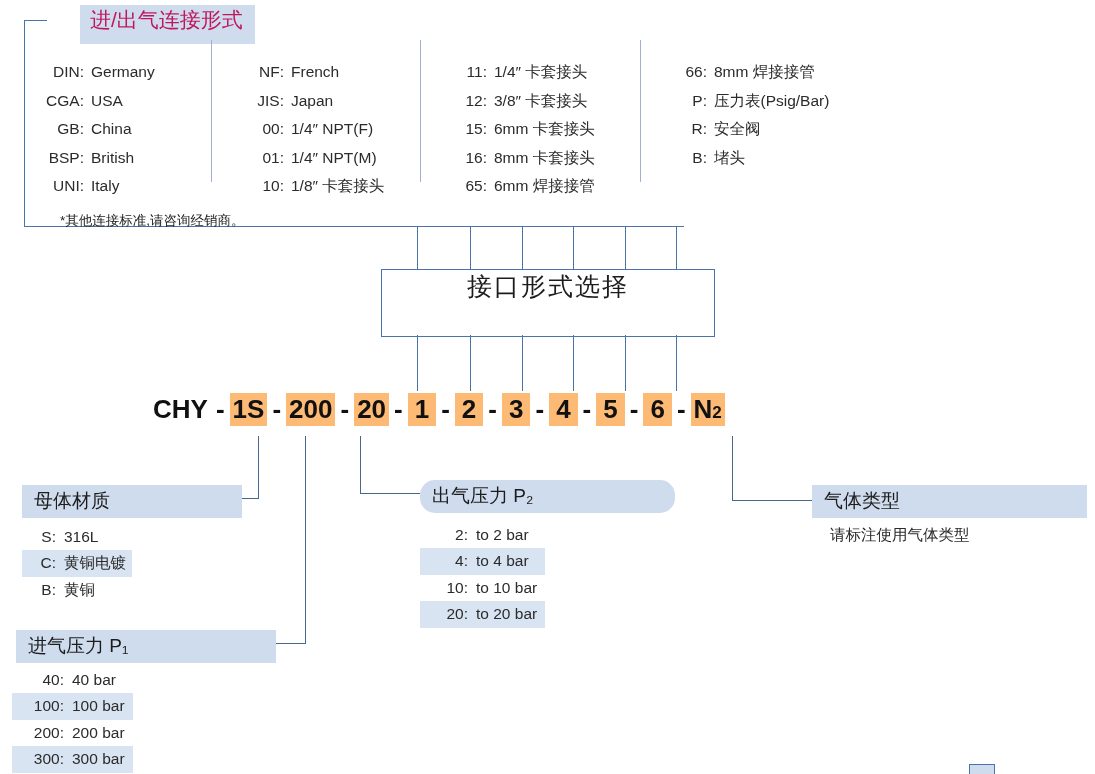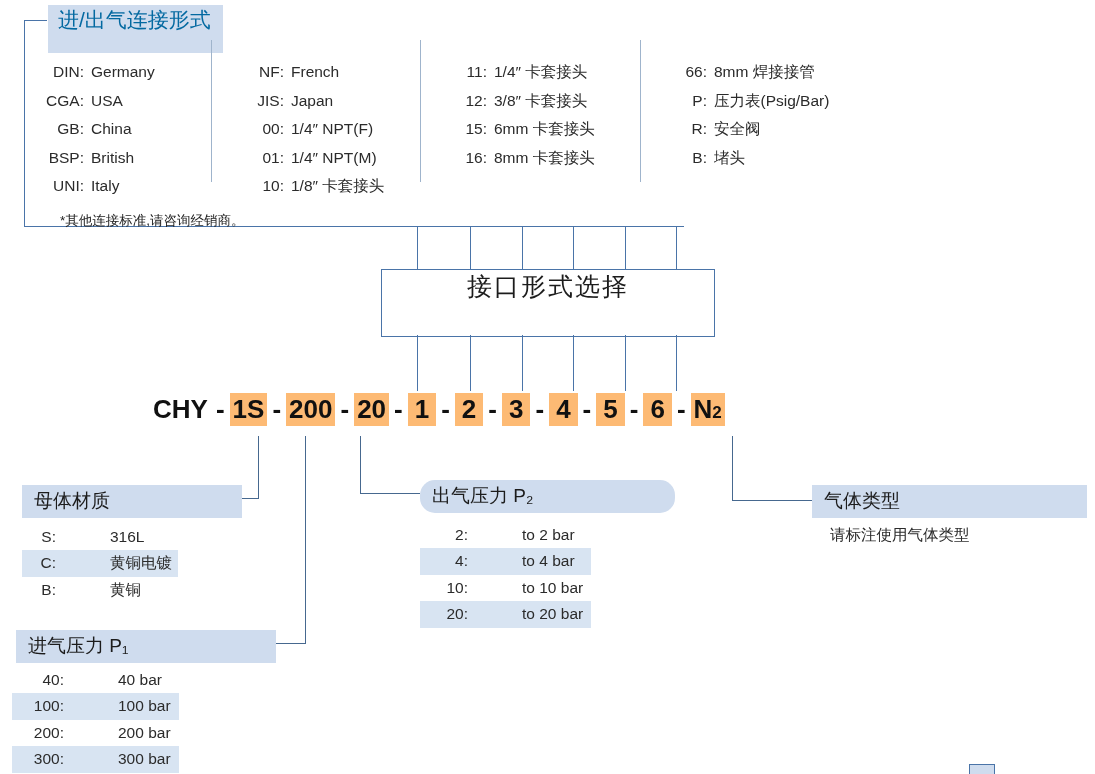--- a/index.html
+++ b/index.html
@@ -21,23 +21,24 @@
   }
   #top-panel-border-left{position:absolute;left:0;top:0;width:0;height:206px;border-left:1.4px solid #4a74a8;}
   #top-panel-border-bottom{position:absolute;left:0;top:206px;width:660px;height:0;border-top:1.4px solid #4a74a8;}
   #top-panel-stub{position:absolute;left:0;top:0;width:23px;height:0;border-top:1.4px solid #4a74a8;}
 
   .panel-title{
     position:absolute;
     background:#cfdcee;
     font-size:21px;
     line-height:27px;
-    padding:1px 12px 20px 10px;
+    padding:1px 12px 11px 10px;
     white-space:nowrap;
-    color:#0369a1;
+    color:#be185d;
+    margin-left:32px;
   }
   #top-title{left:24px;top:-15px;}
 
   .col-div{position:absolute;width:0;border-left:1.2px solid #9fb4cc;}
 
   .opt-list{position:absolute;font-size:15.5px;line-height:28.6px;}
   .opt-row{display:flex;white-space:nowrap;}
   .opt-key{text-align:right;padding-right:7px;}
   .opt-val{text-align:left;}
 
@@ -78,21 +79,21 @@
   
   .cat-title{
     position:absolute;background:#cfdcee;
     font-size:19px;line-height:26px;padding:3px 10px 4px 12px;
     white-space:nowrap;color:#1c1c1c;
   }
   .cat-list{position:absolute;font-size:15.5px;line-height:26.4px;}
   .cat-row{white-space:nowrap;display:flex;}
   .cat-row.shade{background:#d8e4f2;}
   .cat-key{text-align:right;padding-right:8px;}
-  .cat-val{text-align:right;margin-left:46px;}
+  .cat-val{text-align:right;}
 
   #mat-title{left:22px;top:485px;width:198px;}
   #mat-list{left:22px;top:524px;}
   #mat-list .cat-key{width:34px;}
   #mat-list .cat-row{padding:0 6px 0 0;}
 
   #p1-title{left:16px;top:630px;width:238px;}
   #p1-list{left:12px;top:667px;}
   #p1-list .cat-key{width:52px;}
   #p1-list .cat-row{padding:0 8px 0 0;}
@@ -180,20 +181,24 @@
         <span class="opt-key">12:</span>
         <span class="opt-val">3/8″ 卡套接头</span>
       </div>
     <div class="opt-row">
         <span class="opt-key">15:</span>
         <span class="opt-val">6mm 卡套接头</span>
       </div>
     <div class="opt-row">
         <span class="opt-key">16:</span>
         <span class="opt-val">8mm 卡套接头</span>
+      </div>
+    <div class="opt-row">
+        <span class="opt-key">65:</span>
+        <span class="opt-val">6mm 焊接接管</span>
       </div>
   </div>
 
   <div class="opt-list" id="c4">
     <div class="opt-row">
         <span class="opt-key">66:</span>
         <span class="opt-val">8mm 焊接接管</span>
       </div>
     <div class="opt-row">
         <span class="opt-key">P:</span>

